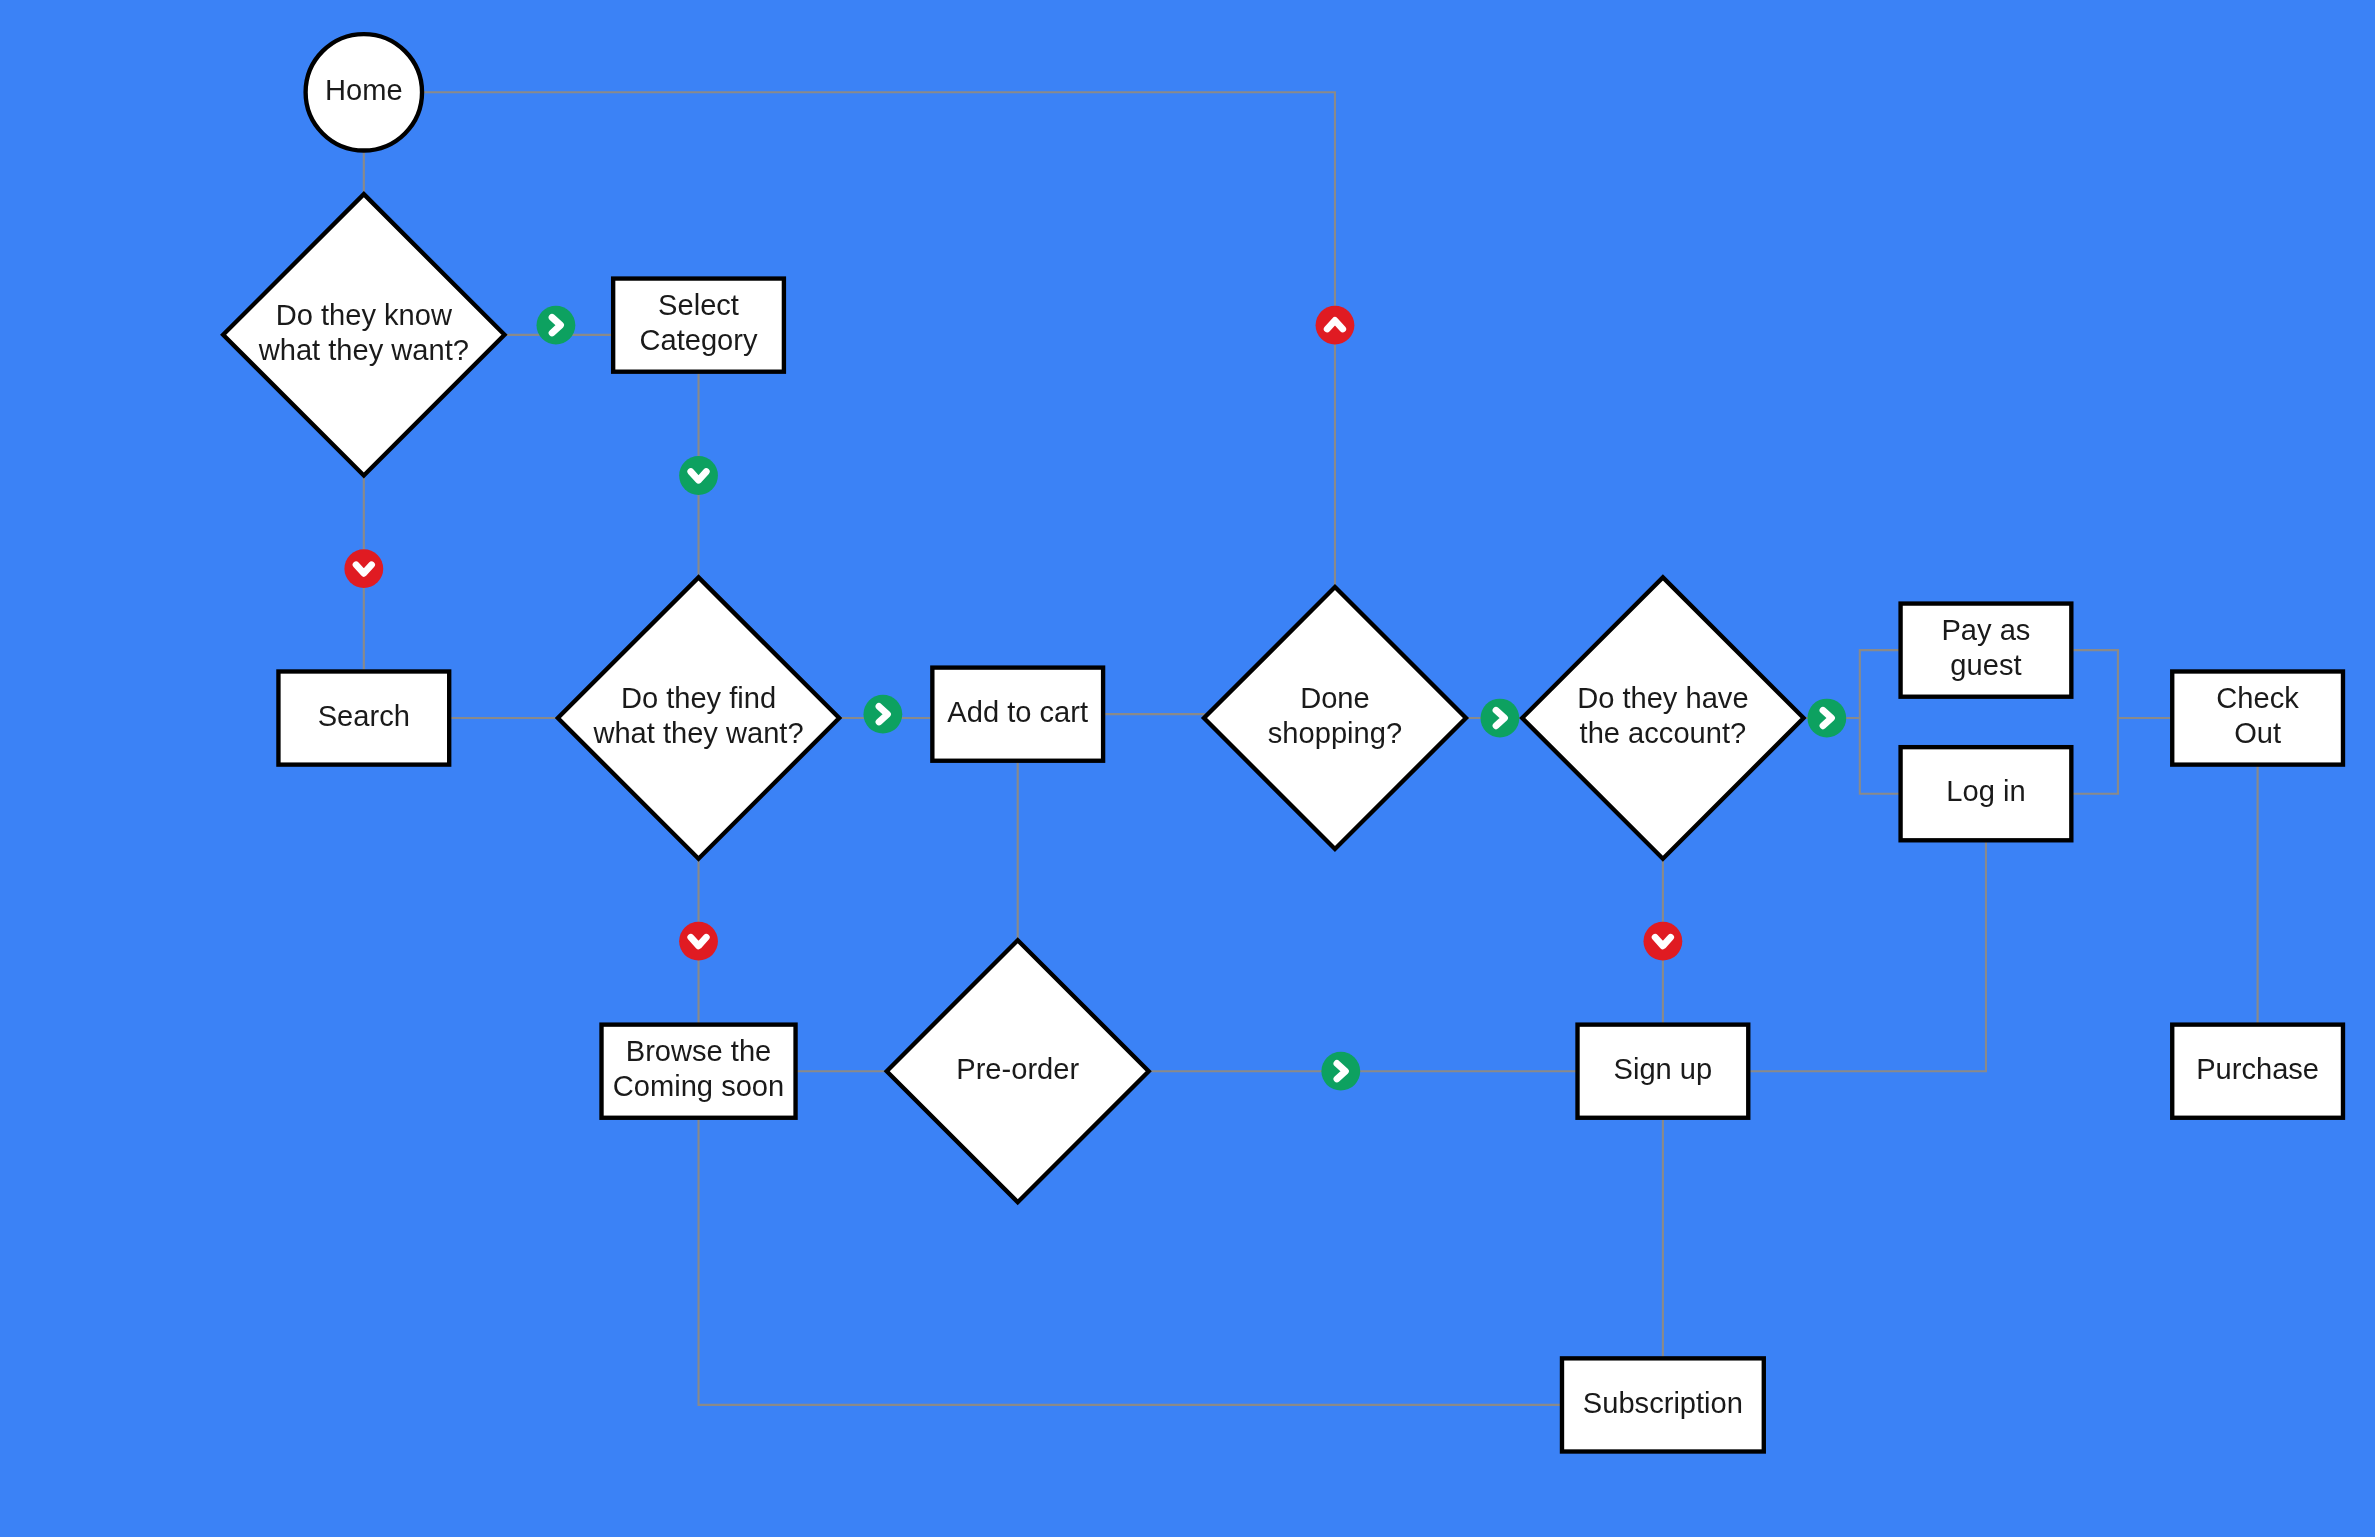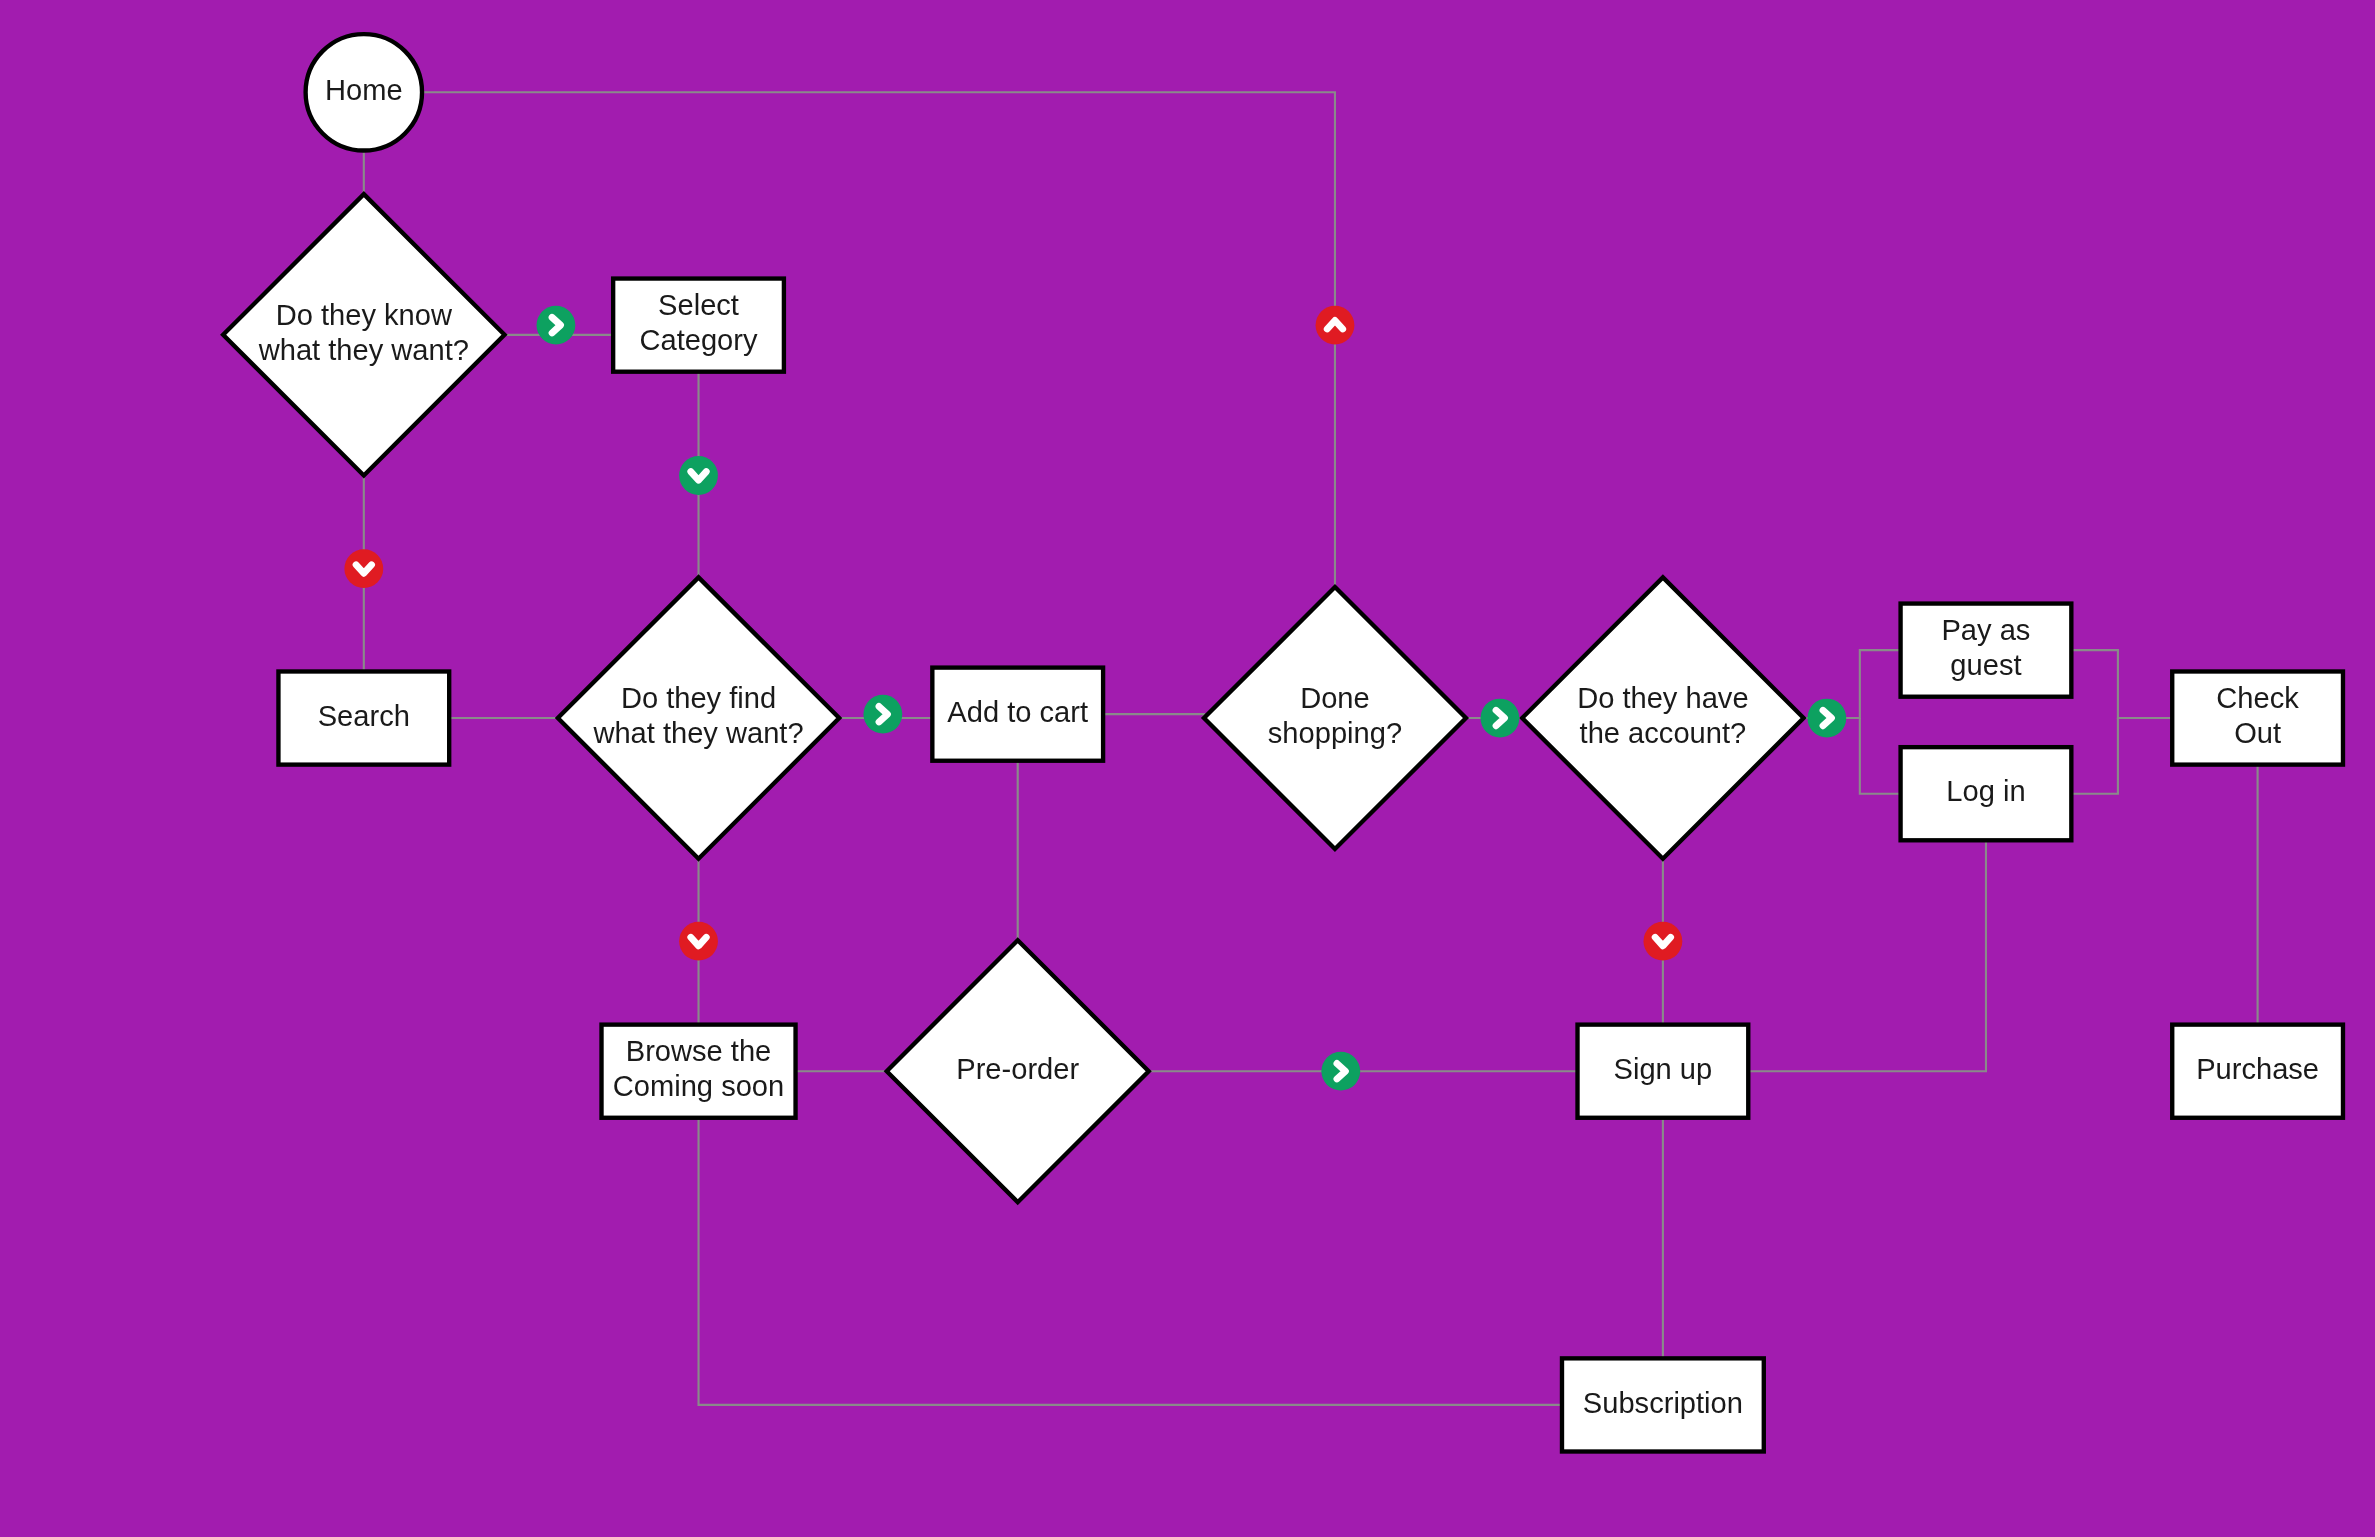--- a/index.html
+++ b/index.html
@@ -10,21 +10,21 @@
   body {
     width: 2375px;
     height: 1537px;
     overflow: hidden;
     font-family: "Liberation Sans", sans-serif;
   }
   #diagram-root {
     position: relative;
     width: 2375px;
     height: 1537px;
-    background: #a21caf;
+    background: #3b82f6;
   }
   svg#flowchart {
     display: block;
     width: 2375px;
     height: 1537px;
   }
   .conn {
     stroke: #8a8a8a;
     stroke-width: 2.2;
     fill: none;

